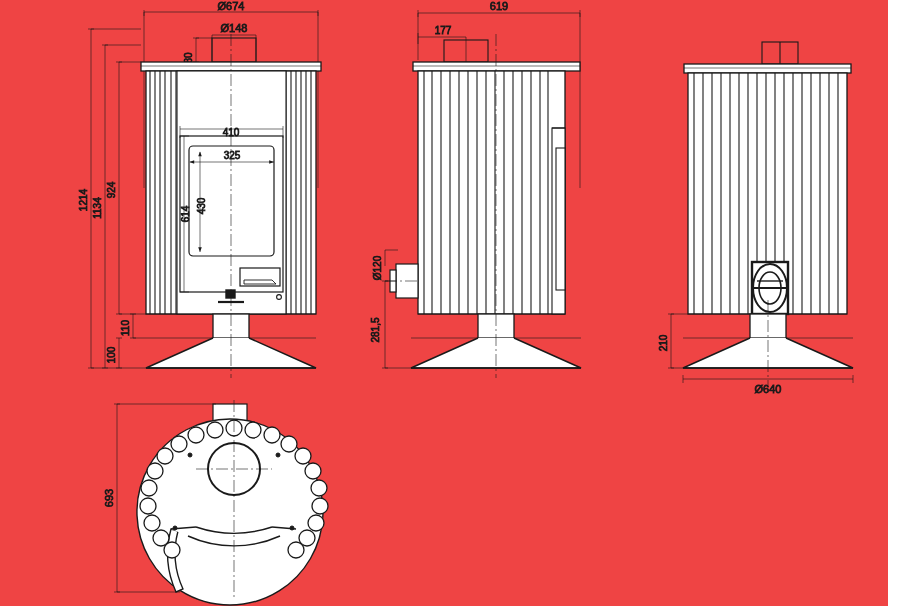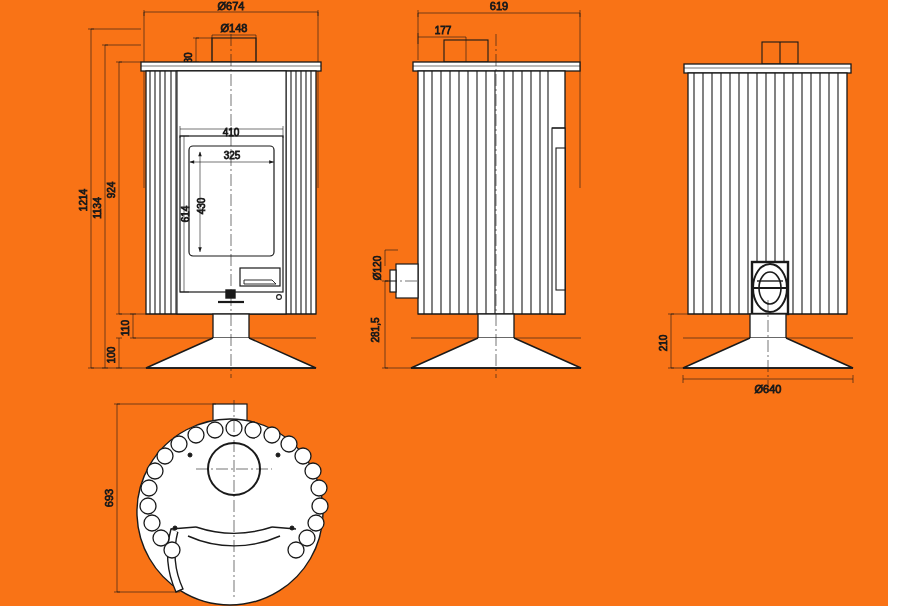--- a/index.html
+++ b/index.html
@@ -1,18 +1,18 @@
 <!DOCTYPE html>
 <html><head>
 <meta charset="utf-8">
 <style>
   html,body{margin:0;padding:0;background:#ffffff;}
   body{width:900px;height:606px;overflow:hidden;
        font-family:"Liberation Sans", sans-serif;color:#1a1a1a;}
-  #stage{position:relative;width:888px;height:606px;background:#f97316;}
+  #stage{position:relative;width:888px;height:606px;background:#ef4444;}
   svg{display:block;}
   text{font-family:"Liberation Sans", sans-serif;fill:#1a1a1a;}
 </style>
 </head>
 <body>
 
 <div id="stage">
 <svg width="900" height="606" viewBox="0 0 900 606">
   <defs>
     <marker id="ar" markerWidth="9" markerHeight="9" refX="8" refY="3" orient="auto">

